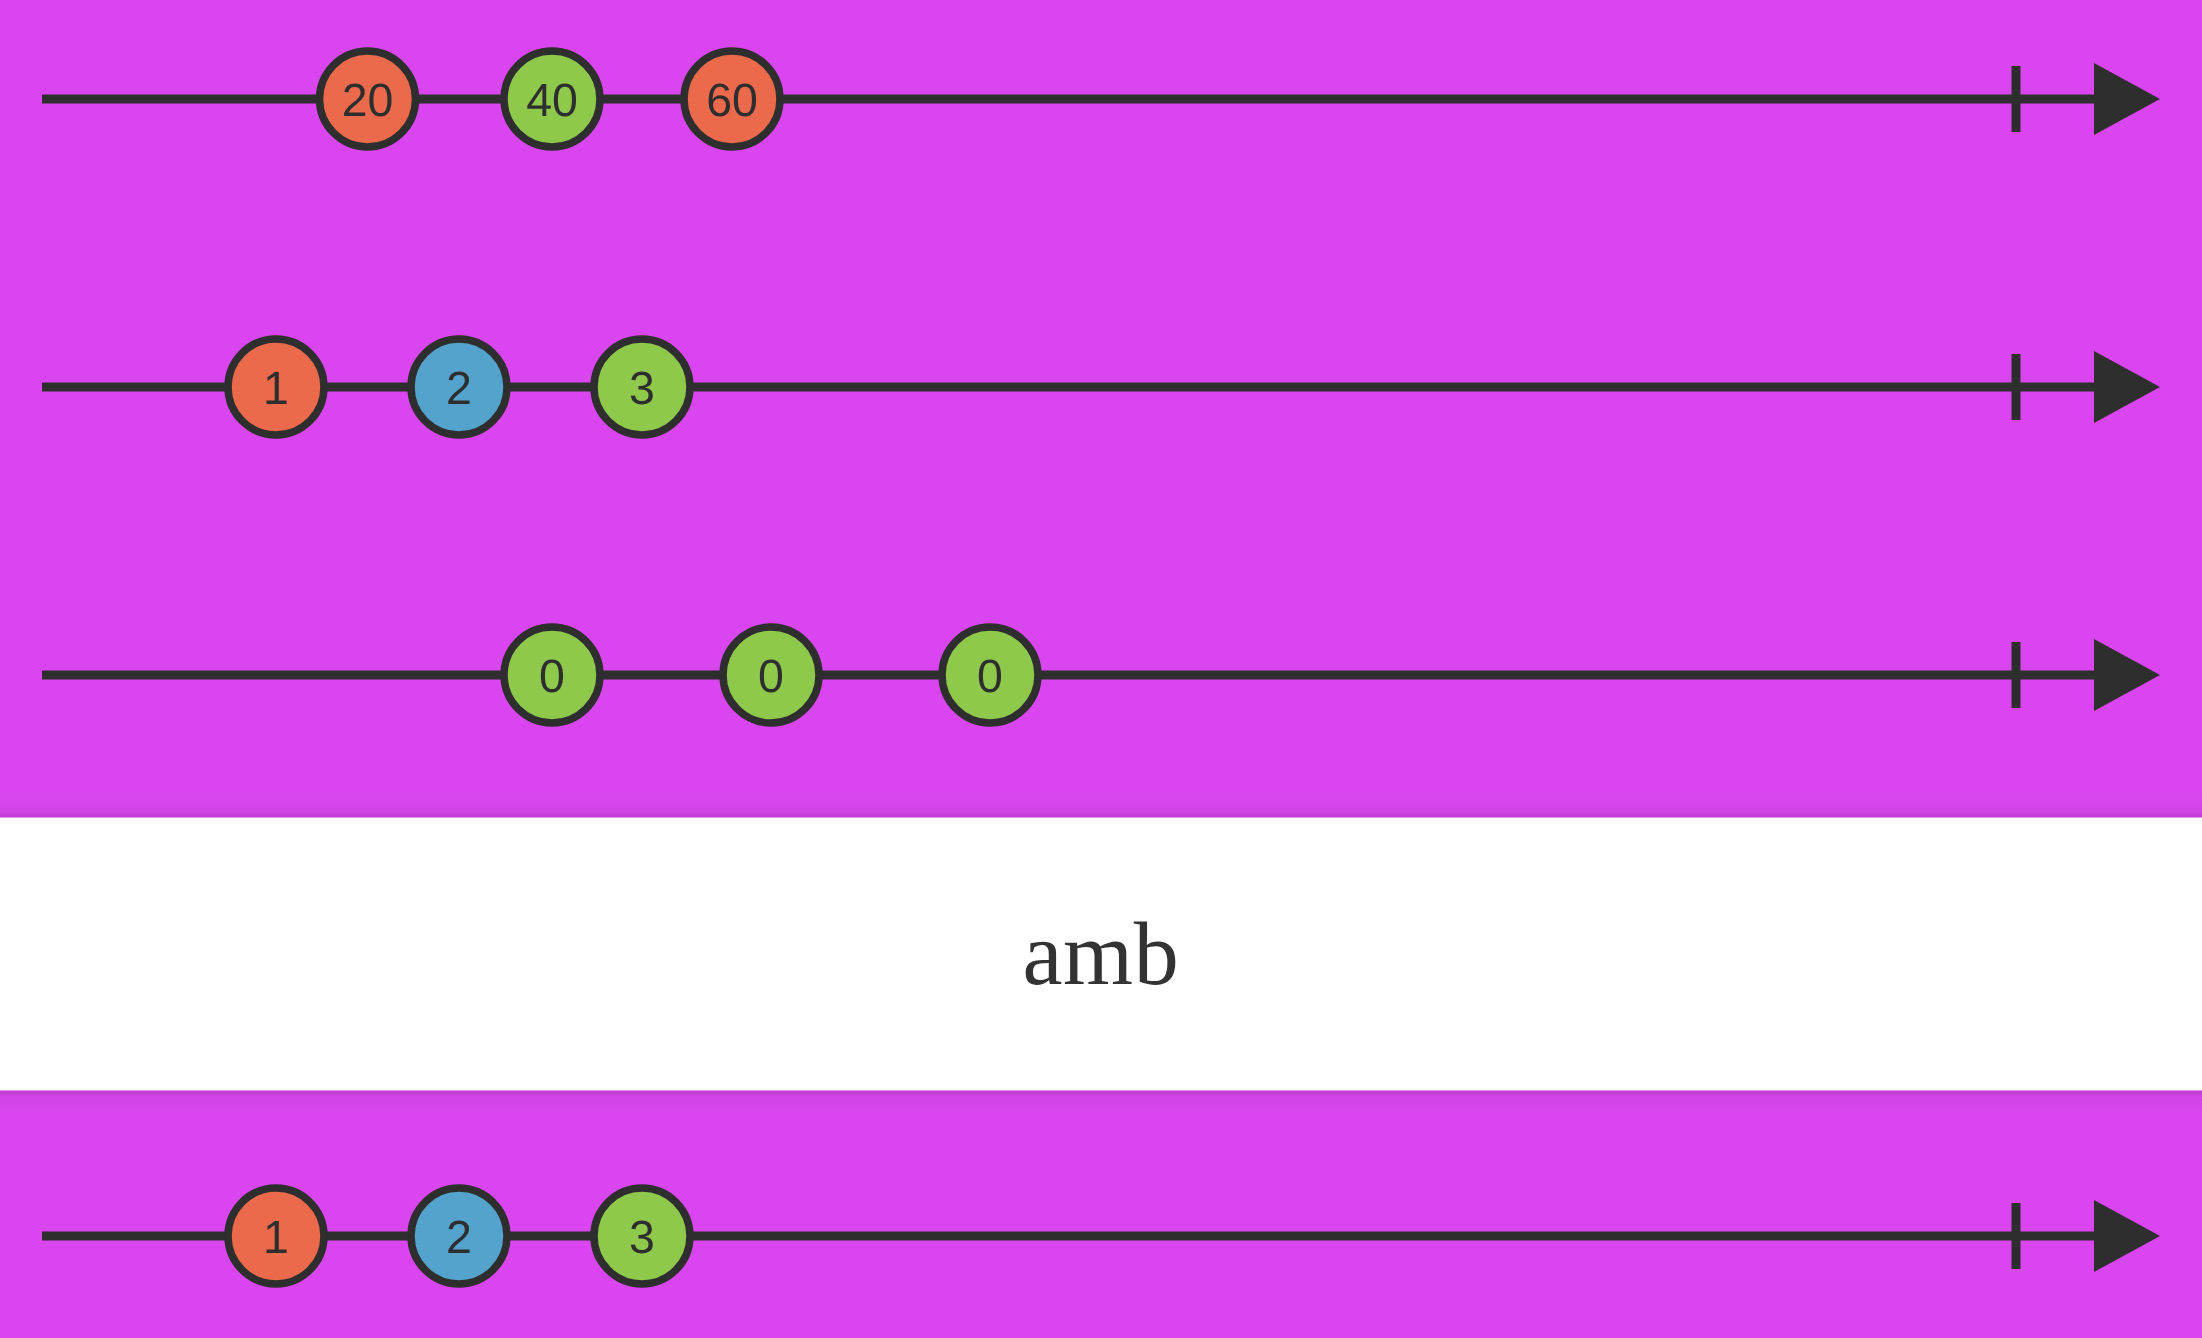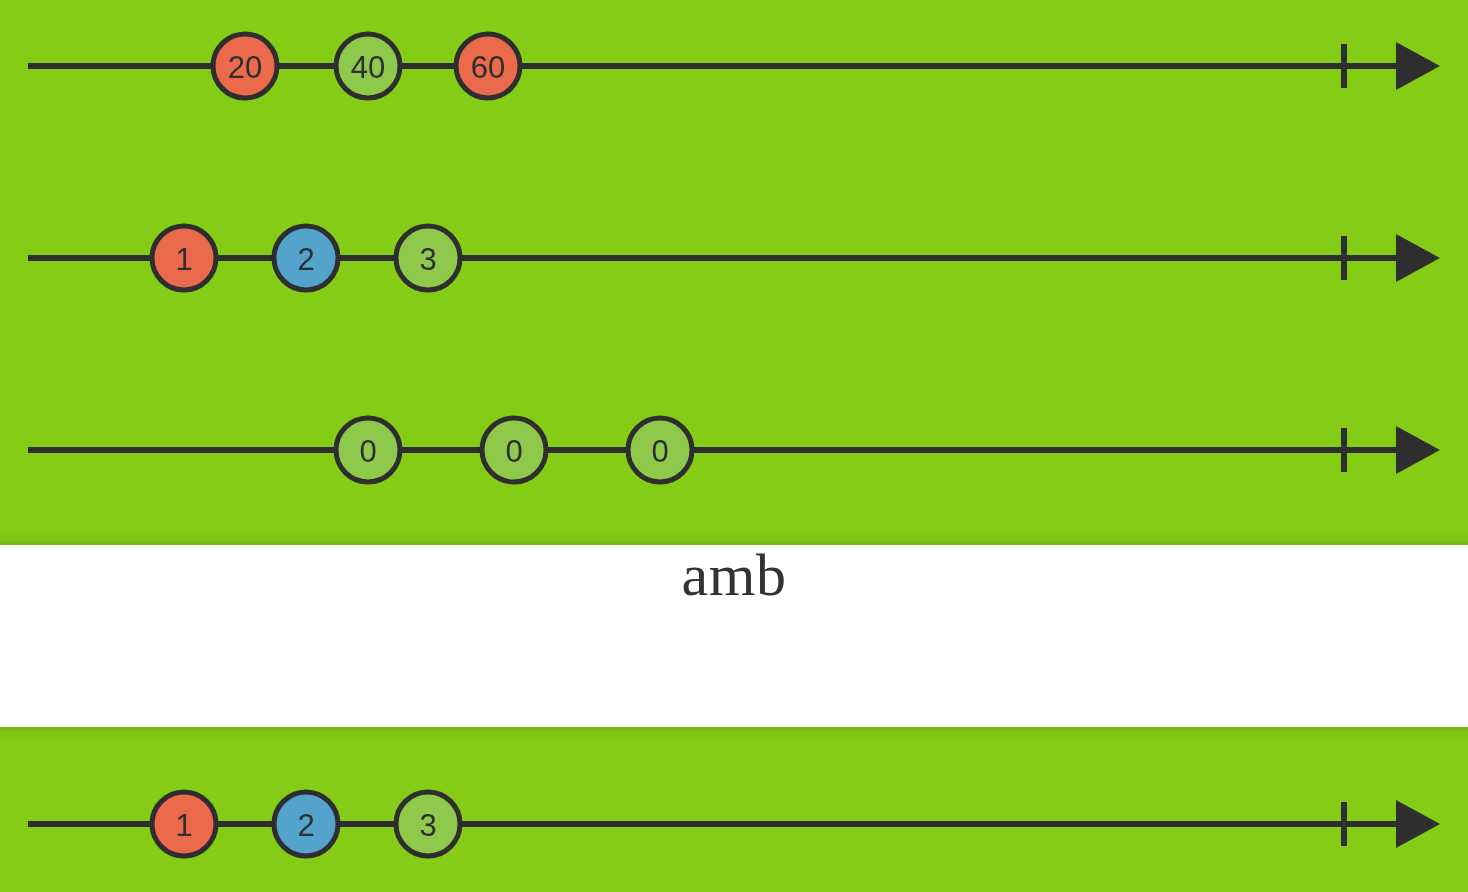--- a/index.html
+++ b/index.html
@@ -9,21 +9,21 @@
     background: #ffffff;
   }
   body {
     font-family: "Liberation Sans", sans-serif;
     -webkit-font-smoothing: antialiased;
   }
   #stage {
     position: relative;
     width: 1468px;
     height: 892px;
-    background: #84cc16;
+    background: #d946ef;
     overflow: hidden;
   }
 
   
   .timeline {
     position: absolute;
     left: 0;
     width: 1468px;
     height: 120px;
   }
@@ -43,20 +43,21 @@
     pointer-events: none;
   }
 
   
   .operator-band {
     position: absolute;
     left: 0;
     width: 1468px;
     background: #ffffff;
     display: flex;
+    align-items: center;
     justify-content: center;
     box-sizing: border-box;
   }
   .operator-band .edge-shadow-top,
   .operator-band .edge-shadow-bottom {
     position: absolute;
     left: 0;
     width: 100%;
     height: 16px;
     pointer-events: none;

